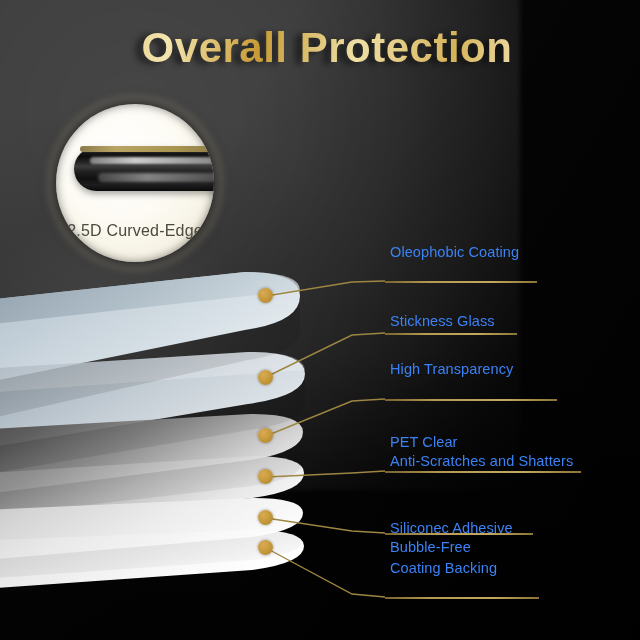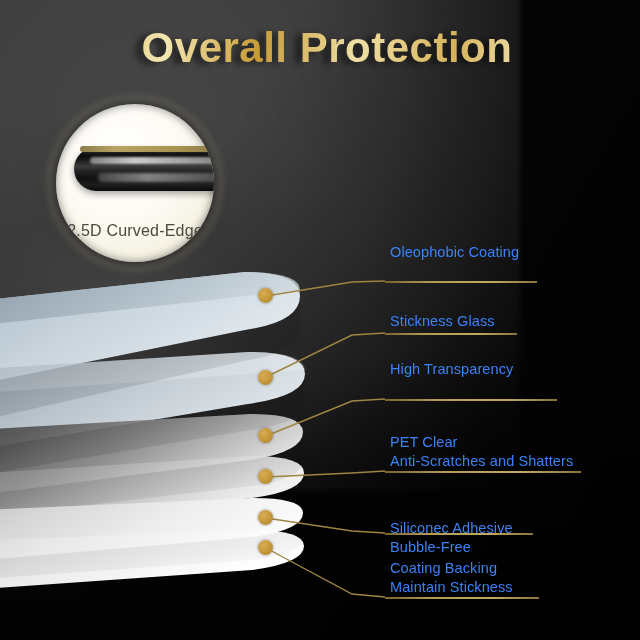--- a/index.html
+++ b/index.html
@@ -392,18 +392,17 @@
       <span>Siliconec Adhesive</span>
       <span class="l2">Bubble-Free</span>
     </div>
     <div class="underline" style="left:385px; top:533px; width:148px;"></div>
   </div>
 
   <div>
     <div class="dot" style="left:258px; top:540px;"></div>
     <div class="label" style="left:390px; top:559px;">
       <span>Coating Backing</span>
-      <span class="l2">Maintain Stickness</span>
     </div>
     <div class="underline" style="left:385px; top:597px; width:154px;"></div>
   </div>
 
 </div>
 
 </body></html>

